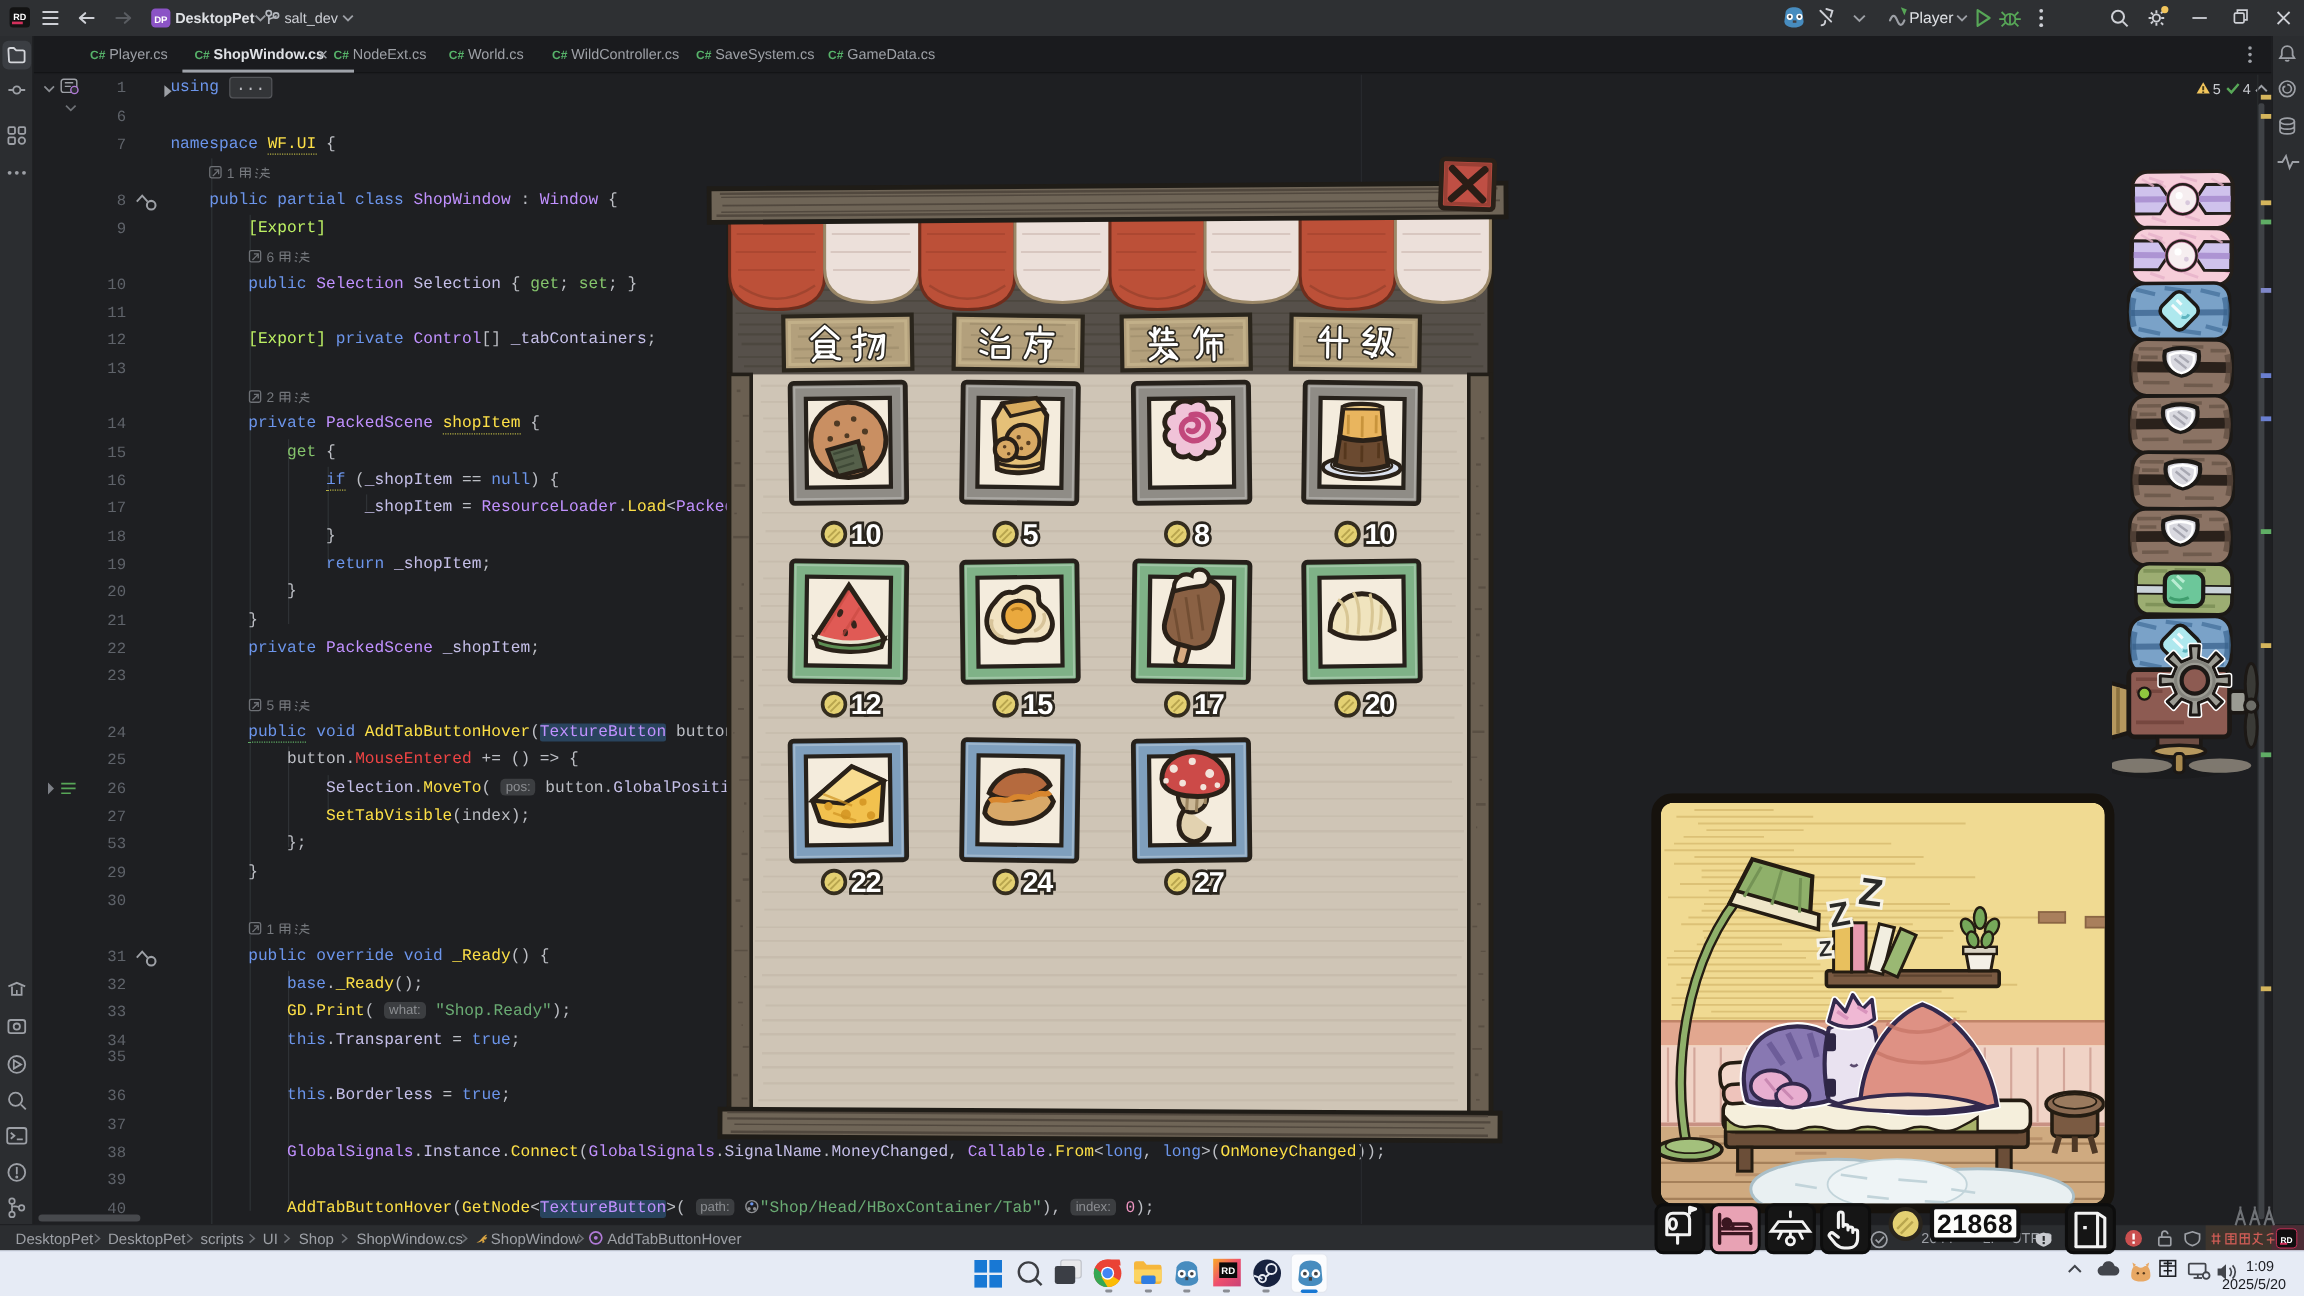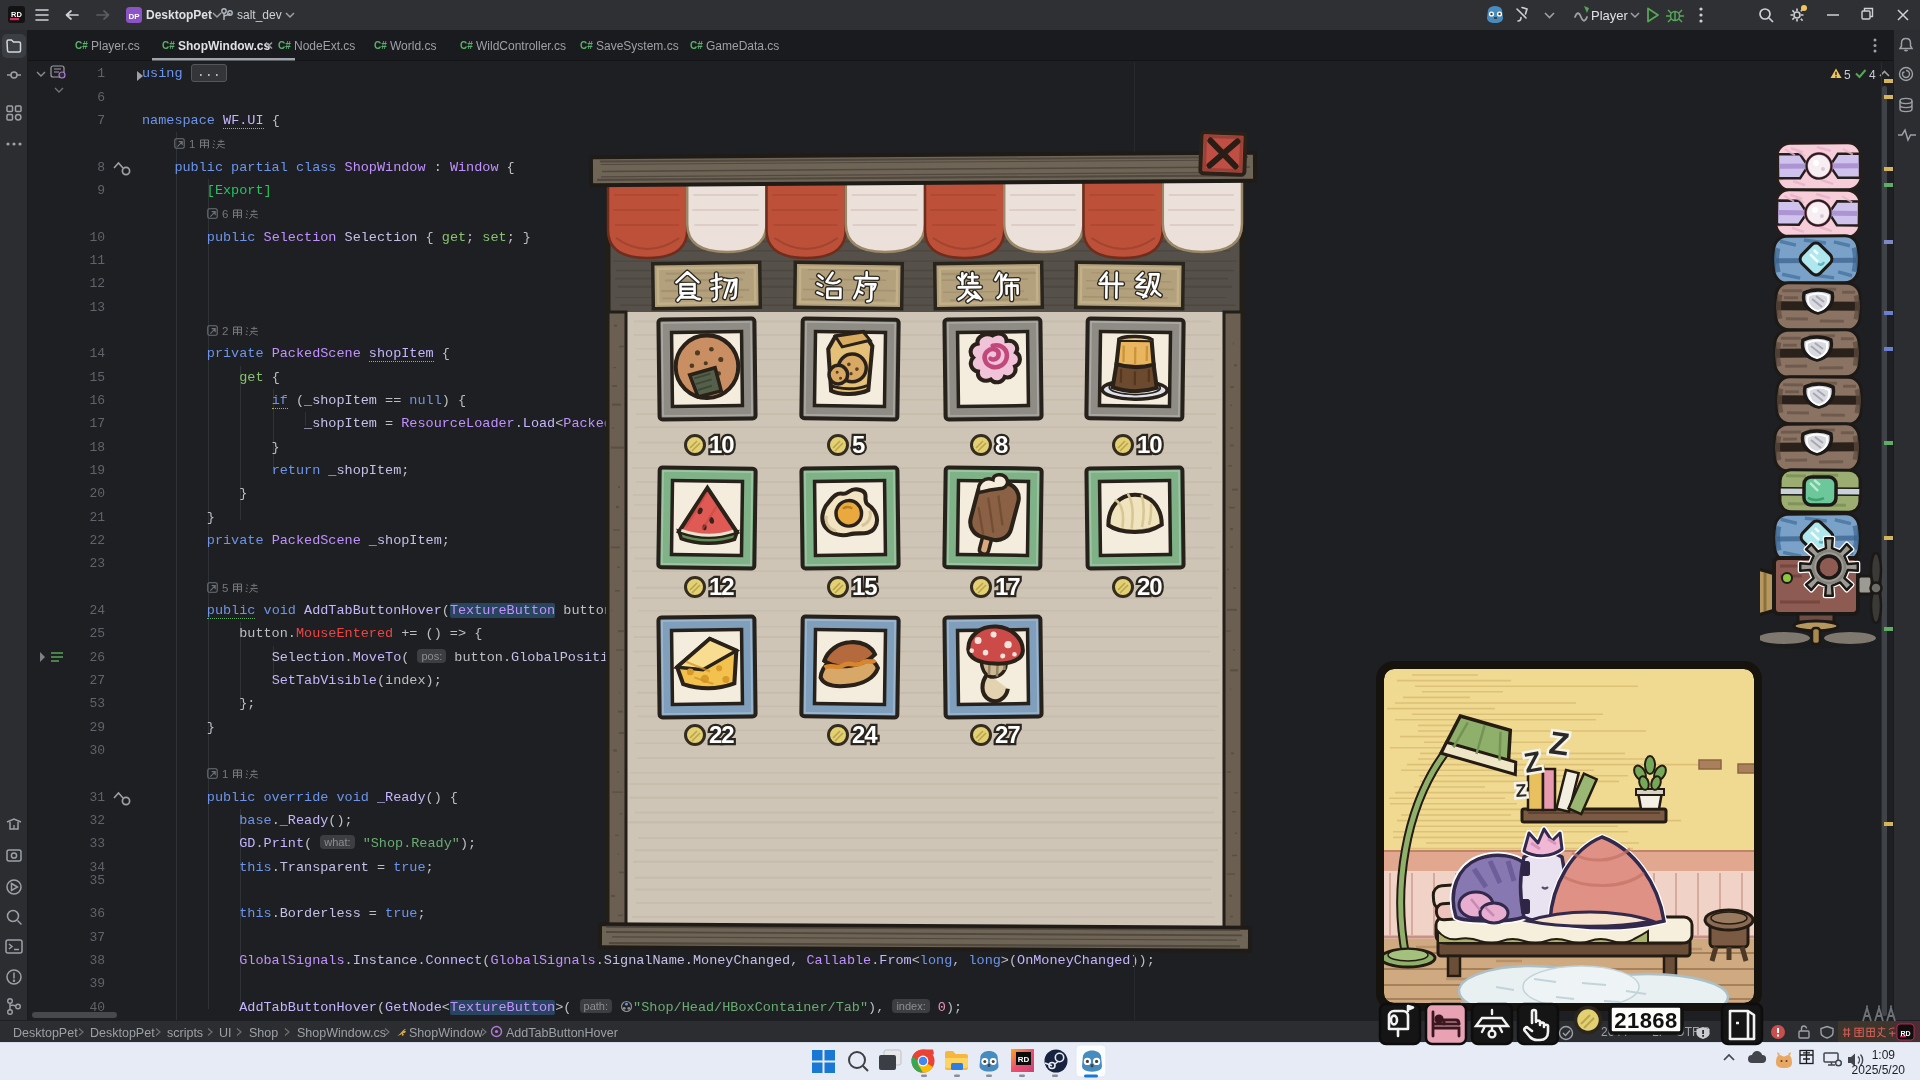--- a/index.html
+++ b/index.html
@@ -4,21 +4,21 @@
 html,body{width:1920px;height:1080px;overflow:hidden;background:#1e1f22}
 body{position:relative;font-family:"Liberation Sans",sans-serif}
 #titlebar{position:absolute;left:0;top:0;width:1920px;height:30px;background:#2e3033;color:#cfd1d6}
 #tabbar{position:absolute;left:28px;top:30px;width:1892px;height:31px;background:#1a1b1e;border-bottom:1px solid #131416}
 #leftstrip{position:absolute;left:0;top:30px;width:28px;height:992px;background:#2b2d30;border-right:1px solid #1a1b1d}
 #editor{position:absolute;left:29px;top:62px;width:1864px;height:958px;background:#1e1f22;overflow:hidden}
 #crumbs{position:absolute;left:0;top:1020px;width:1920px;height:22px;background:#2b2d30;border-top:1px solid #1f2023}
 #taskbar{position:absolute;left:0;top:1042px;width:1920px;height:38px;background:#e6ebf5;border-top:1px solid #d4dbe9}
 .row{position:absolute;left:113px;height:24px;line-height:23.3px;white-space:pre;font-family:"Liberation Mono",monospace;font-size:13.5px;color:#bcbec4}
 .ln{position:absolute;left:1px;width:75px;height:24px;line-height:23.3px;text-align:right;font-family:"Liberation Mono",monospace;font-size:13px;color:#5f636a}
-.k{color:#6c95eb}.t{color:#c191ff}.m{color:#c4b5fd}.f{color:#c5bfe8}.s{color:#6aab73}.g{color:#85c46c}.e{color:#ef4444}.n{color:#ed94c0}.at{color:#22c55e}
+.k{color:#6c95eb}.t{color:#c191ff}.m{color:#fde047}.f{color:#c5bfe8}.s{color:#6aab73}.g{color:#85c46c}.e{color:#ef4444}.n{color:#ed94c0}.at{color:#bef264}
 .pill{display:inline-block;background:#3c3e41;color:#8c8e92;font-size:11px;line-height:14px;border-radius:4px;padding:0 4px;font-family:"Liberation Sans",sans-serif;vertical-align:1px}
 .hl{background:#29445e;border-radius:2px}
 .wavy-g{border-bottom:1px dotted #5fad65}
 .nsu{border-bottom:1px dotted #b3ae43}
 .fold{display:inline-block;background:#333538;border:1px solid #54565a;border-radius:3px;color:#bcbec4;padding:0 5px;line-height:16px;vertical-align:1px}
 </style></head>
 <body>
 <div id="titlebar">
 <svg width="1920" height="30" style="position:absolute;left:0;top:0">
  <rect x="8" y="6" width="17" height="17" rx="3" fill="#131313"></rect>
@@ -189,20 +189,21 @@
 <div class="row" style="top:47.0px"><span class="k">namespace</span> <span class="m nsu">WF.UI</span> {</div>
 <div class="ln" style="top:93.6px">8</div>
 <div class="row" style="top:93.6px">    <span class="k">public partial class </span><span class="t">ShopWindow</span> : <span class="t">Window</span> {</div>
 <div class="ln" style="top:116.9px">9</div>
 <div class="row" style="top:116.9px">        <span class="at">[Export]</span></div>
 <div class="ln" style="top:163.6px">10</div>
 <div class="row" style="top:163.6px">        <span class="k">public </span><span class="t">Selection</span> <span class="f">Selection</span> { <span class="g">get</span>; <span class="g">set</span>; }</div>
 <div class="ln" style="top:186.9px">11</div>
 <div class="row" style="top:186.9px"></div>
 <div class="ln" style="top:210.3px">12</div>
+<div class="row" style="top:210.3px">        <span class="at">[Export]</span> <span class="k">private </span><span class="t">Control</span>[] <span class="f">_tabContainers</span>;</div>
 <div class="ln" style="top:233.6px">13</div>
 <div class="row" style="top:233.6px"></div>
 <div class="ln" style="top:280.3px">14</div>
 <div class="row" style="top:280.3px">        <span class="k">private </span><span class="t">PackedScene</span> <span class="m nsu">shopItem</span> {</div>
 <div class="ln" style="top:303.6px">15</div>
 <div class="row" style="top:303.6px">            <span class="g">get</span> {</div>
 <div class="ln" style="top:326.9px">16</div>
 <div class="row" style="top:326.9px">                <span class="k nsu">if</span> (<span class="f">_shopItem</span> == <span class="k">null</span>) {</div>
 <div class="ln" style="top:350.2px">17</div>
 <div class="row" style="top:350.2px">                    <span class="f">_shopItem</span> = <span class="t">ResourceLoader</span>.<span class="m">Load</span>&lt;<span class="t">PackedScene</span>&gt;(<span class="s">"res://Scenes/UI/ShopItem.tscn"</span>);</div>

